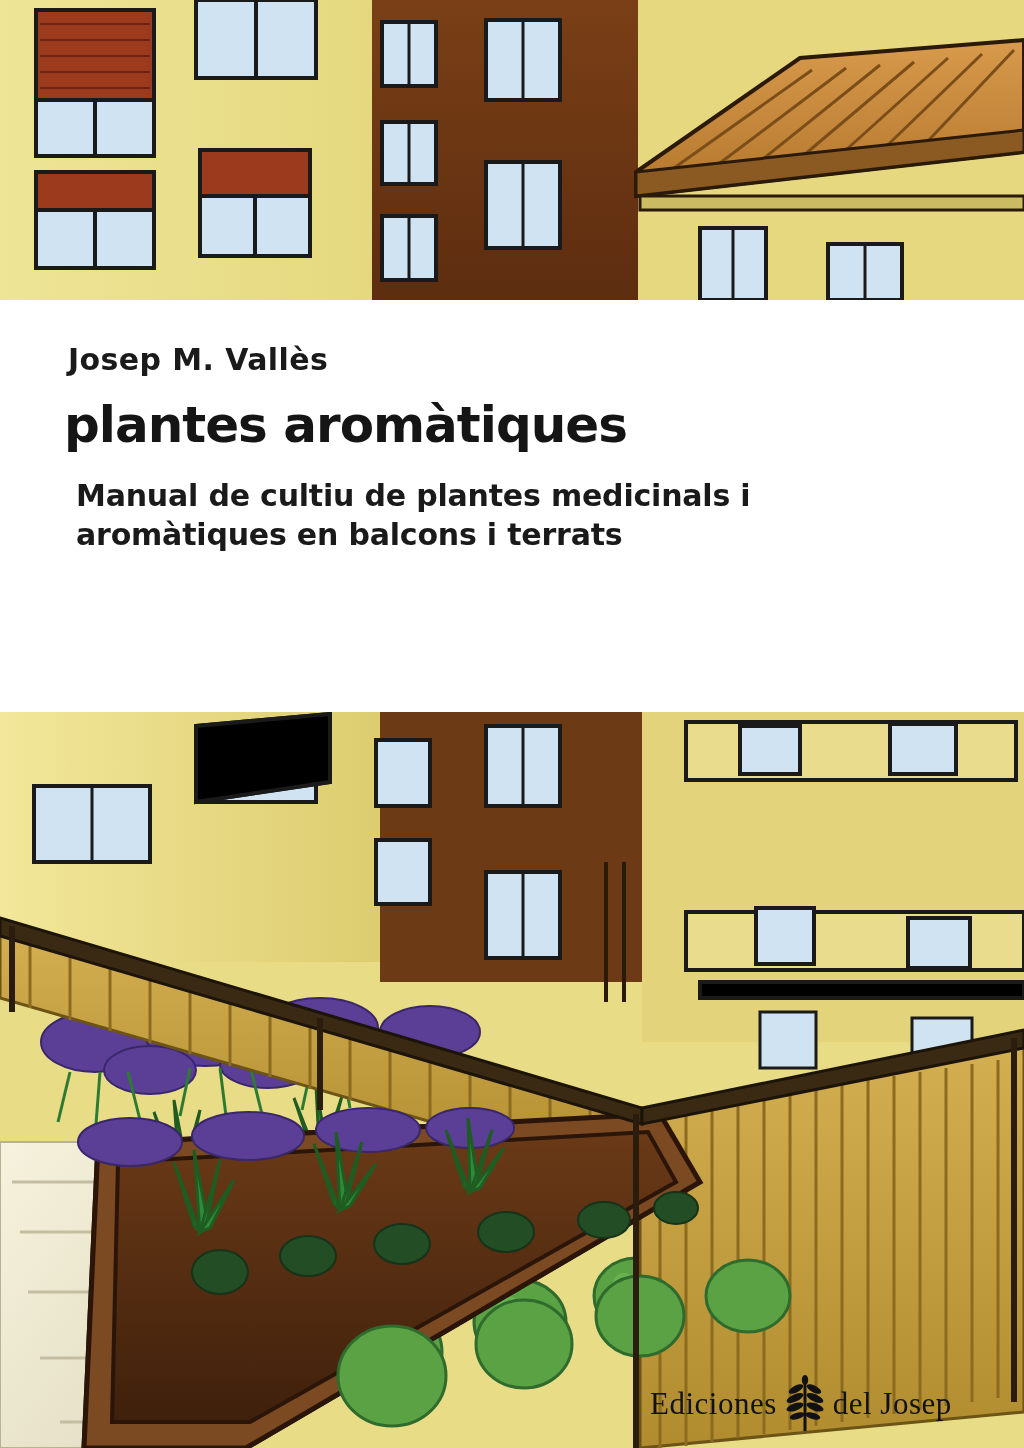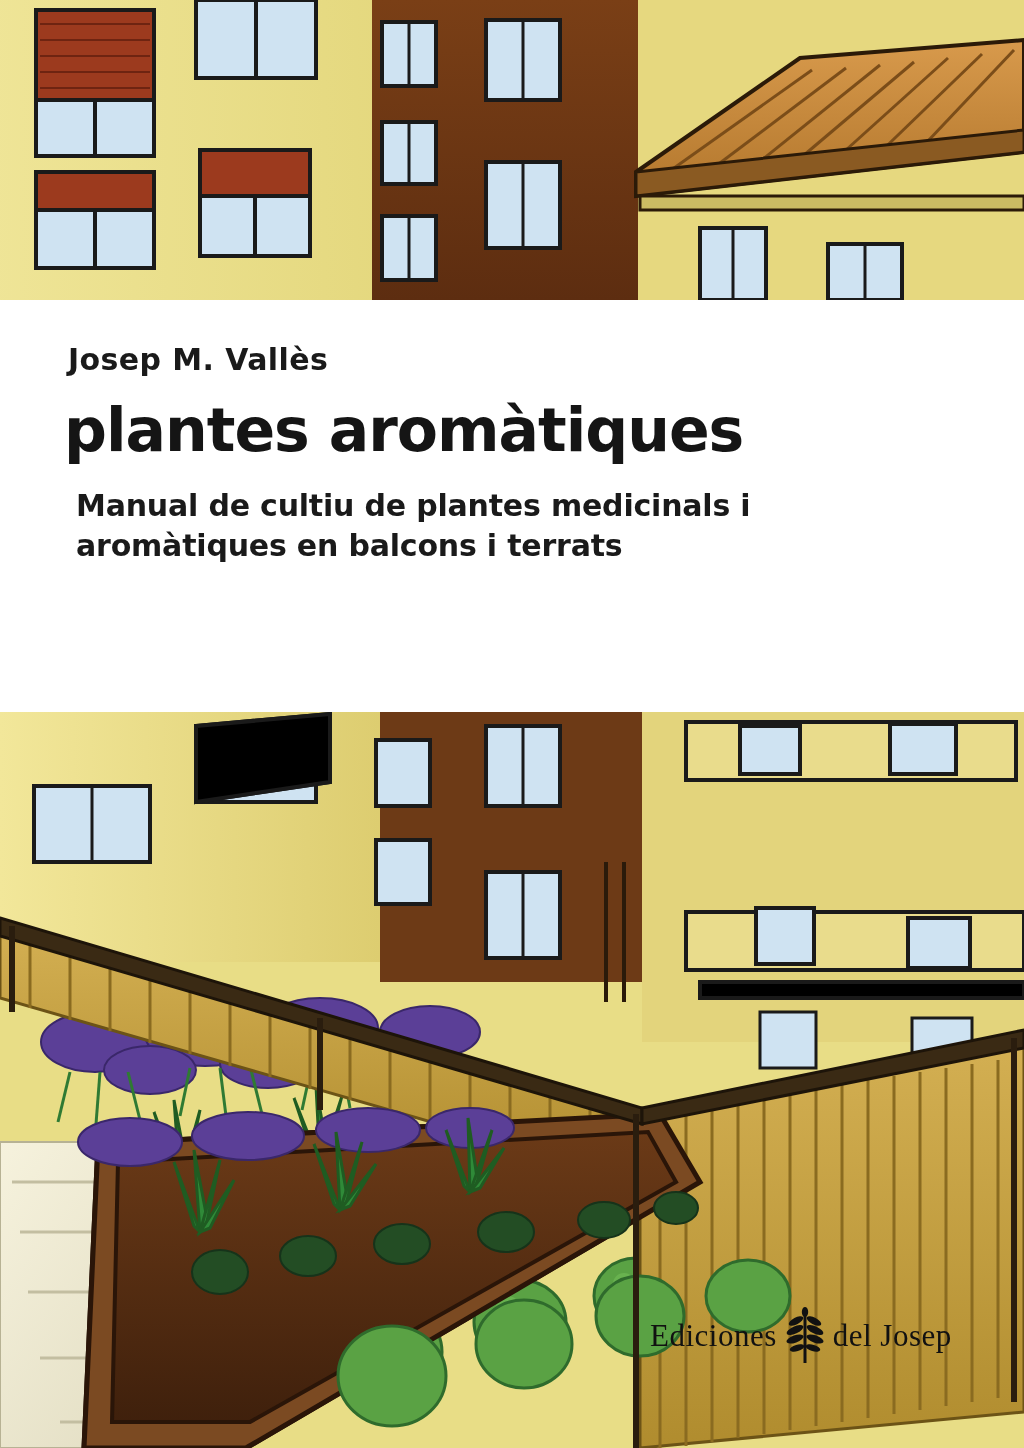--- a/index.html
+++ b/index.html
@@ -58,41 +58,41 @@
     font-weight: bold;
     font-size: 66px;
     line-height: 1.02;
     color: #3aa142;
     margin: 0 0 2px 0;
     letter-spacing: -1px;
   }
   .title-line2 {
     font-family: "DejaVu Sans", sans-serif;
     font-weight: bold;
-    font-size: 60px;
+    font-size: 50px;
     line-height: 1.05;
     color: #151515;
     margin: 1px 0 24px 0;
     letter-spacing: -1px;
   }
   .subtitle {
     font-family: "DejaVu Sans", sans-serif;
     font-weight: bold;
     font-size: 30px;
     line-height: 1.32;
     color: #1a1a1a;
     margin: 0 0 0 12px;
     letter-spacing: -0.2px;
   }
 
   
   .publisher {
     position: absolute;
     left: 650px;
-    top: 1305px;
+    top: 1373px;
     display: flex;
     align-items: center;
     gap: 8px;
     z-index: 40;
   }
   .publisher-left, .publisher-right {
     font-family: "Liberation Serif", serif;
     font-size: 31px;
     color: #111;
     letter-spacing: 0.5px;

